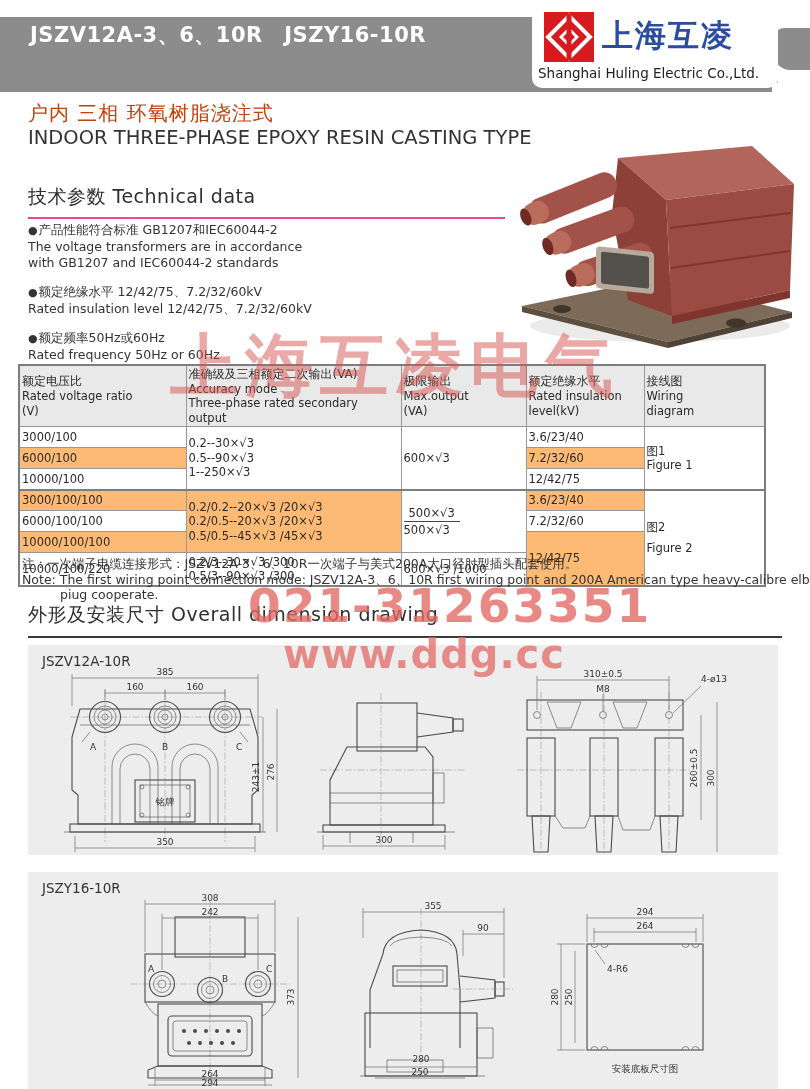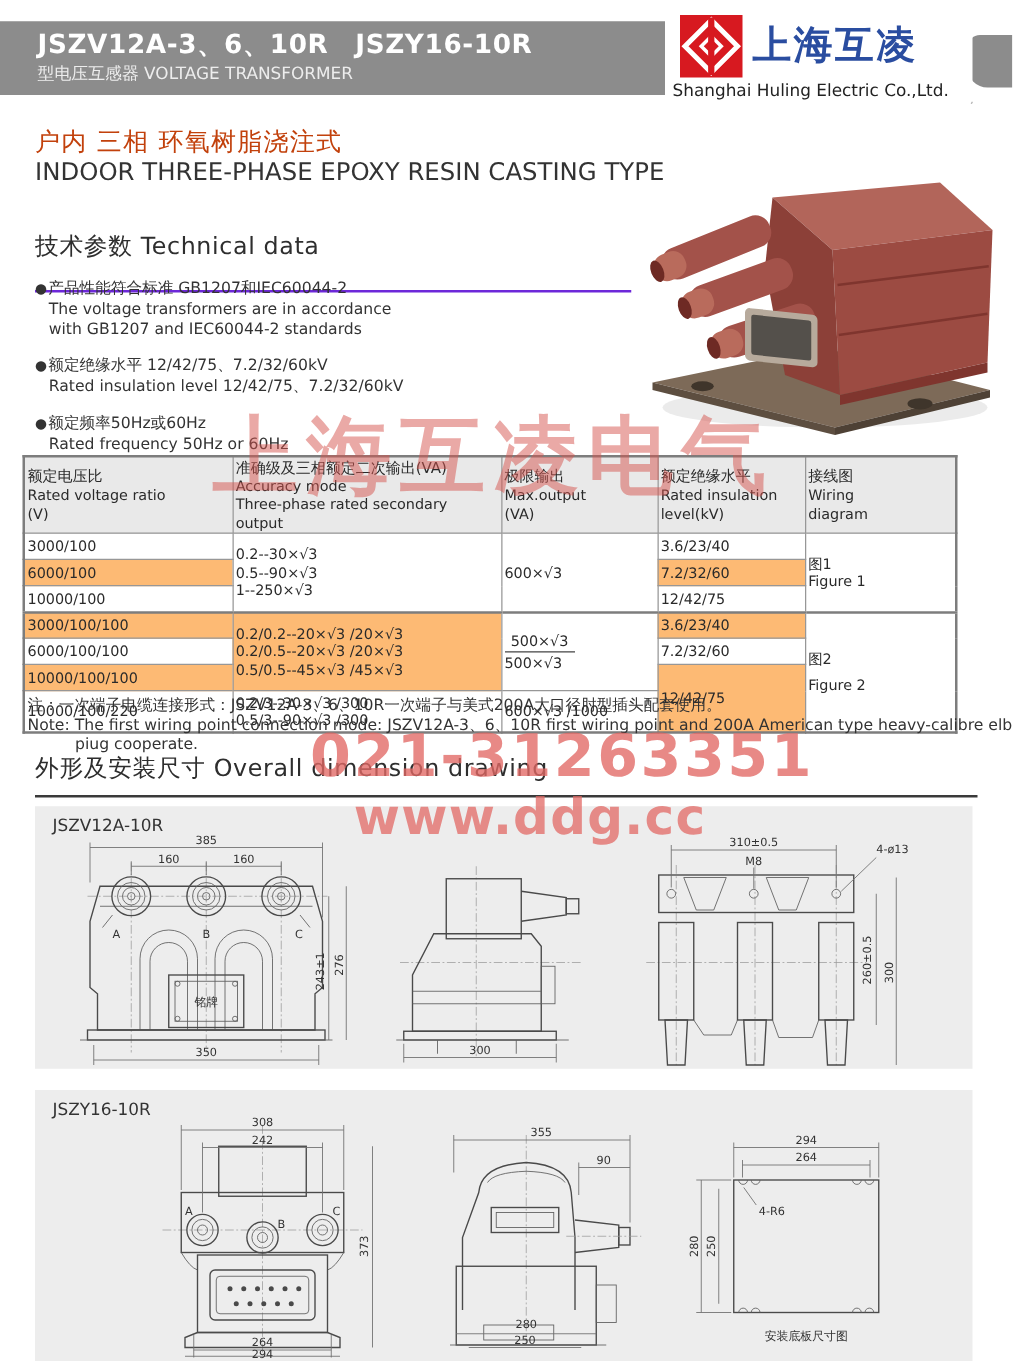--- a/index.html
+++ b/index.html
@@ -1,38 +1,38 @@
 <!DOCTYPE html>
 <html><head>
 <meta charset="utf-8">
 <style>
   html,body{margin:0;padding:0;background:#fff;}
   #page{position:relative;width:810px;height:1089px;background:#fff;overflow:hidden;
         font-family:"DejaVu Sans","Liberation Sans",sans-serif;color:#333;}
   
-  .band{position:absolute;left:0;top:17px;width:772px;height:59px;background:#8c8c8c;}
+  .band{position:absolute;left:0;top:17px;width:772px;height:75px;background:#8c8c8c;}
   .band .t1{position:absolute;left:30px;top:4px;font-size:21px;font-weight:bold;color:#fff;letter-spacing:.5px;white-space:nowrap;}
   .band .t2{position:absolute;left:30px;top:33px;font-size:13.5px;color:#ededed;white-space:nowrap;}
   .logo-panel{position:absolute;left:532px;top:5px;width:246px;height:83px;background:#fff;border-radius:10px;}
   .logo-sq{position:absolute;left:12px;top:7px;width:50px;height:50px;background:#d71920;}
   .logo-sq svg{position:absolute;left:0;top:0;}
   .brand-cn{position:absolute;left:70px;top:10px;font-size:31px;font-weight:bold;color:#2a4da0;white-space:nowrap;letter-spacing:2px;font-family:Liberation Serif, serif;}
   .brand-en{position:absolute;left:6px;top:60px;font-size:13.5px;color:#222;white-space:nowrap;}
   .brand-rule{position:absolute;left:538px;top:81px;width:240px;height:2px;background:#9a9a9a;border-radius:2px;}
   .band-tab{position:absolute;left:774px;top:28px;width:36px;height:42px;background:#8c8c8c;border-radius:10px 0 0 16px;}
   
   .intro-cn{position:absolute;left:28px;top:100px;font-size:20px;color:#c2410c;letter-spacing:1px;}
   .intro-en{position:absolute;left:28px;top:126px;font-size:19.5px;color:#333;}
   
   .tech-head{position:absolute;left:28px;top:184px;width:477px;font-size:19px;color:#2e2e2e;
-             border-bottom:2px solid #6d28d9;padding-bottom:22px;letter-spacing:.5px;}
+             border-bottom:2px solid #ec4899;padding-bottom:7px;letter-spacing:.5px;}
   .bullets{position:absolute;left:28px;top:222px;width:440px;font-size:12.5px;line-height:16px;color:#333;}
   .bullet{margin-bottom:13px;}
   .bullet .bcn{white-space:nowrap;}
-  .bullet .ben{margin-left:11px;white-space:nowrap;}
+  .bullet .ben{white-space:nowrap;}
   .bdot{font-size:11px;margin-right:1px;}
   
   .photo{position:absolute;left:500px;top:118px;width:308px;height:232px;}
   
   .spec{position:absolute;left:18px;top:364px;border-collapse:collapse;table-layout:fixed;width:746px;
         font-size:11.5px;color:#2a2a2a;}
   .spec td{border:1px solid #979797;padding:1px 2px;line-height:1.25;}
   .spec .hd{background:#e9e9e9;height:42px;font-size:11.5px;}
   .spec .hd .hcn{font-size:12px;}
   .spec tr{height:21px;}
@@ -68,21 +68,20 @@
   .dt{font-size:9px;fill:#333;}
   .lt{font-size:9.5px;fill:#333;}
 </style>
 </head>
 <body>
 
 <div id="page">
 
   <div class="band">
     <div class="t1">JSZV12A-3、6、10R　JSZY16-10R</div>
-    <div class="t2">型电压互感器 VOLTAGE TRANSFORMER</div>
   </div>
   <div class="band-tab"></div>
   <div class="brand-rule"></div>
   <div class="logo-panel">
     <div class="logo-sq">
       <svg width="50" height="50" viewBox="0 0 50 50">
         <polygon points="25,4 46,25 25,46 4,25" fill="none" stroke="#fff" stroke-width="4"></polygon>
         <polygon points="25,15 35,25 25,35 15,25" fill="#fff"></polygon>
         <rect x="22.5" y="2" width="5" height="46" fill="#d71920"></rect>
         <polygon points="25,12 31,18 25,24 19,18" fill="#d71920" transform="translate(0,7)"></polygon>

